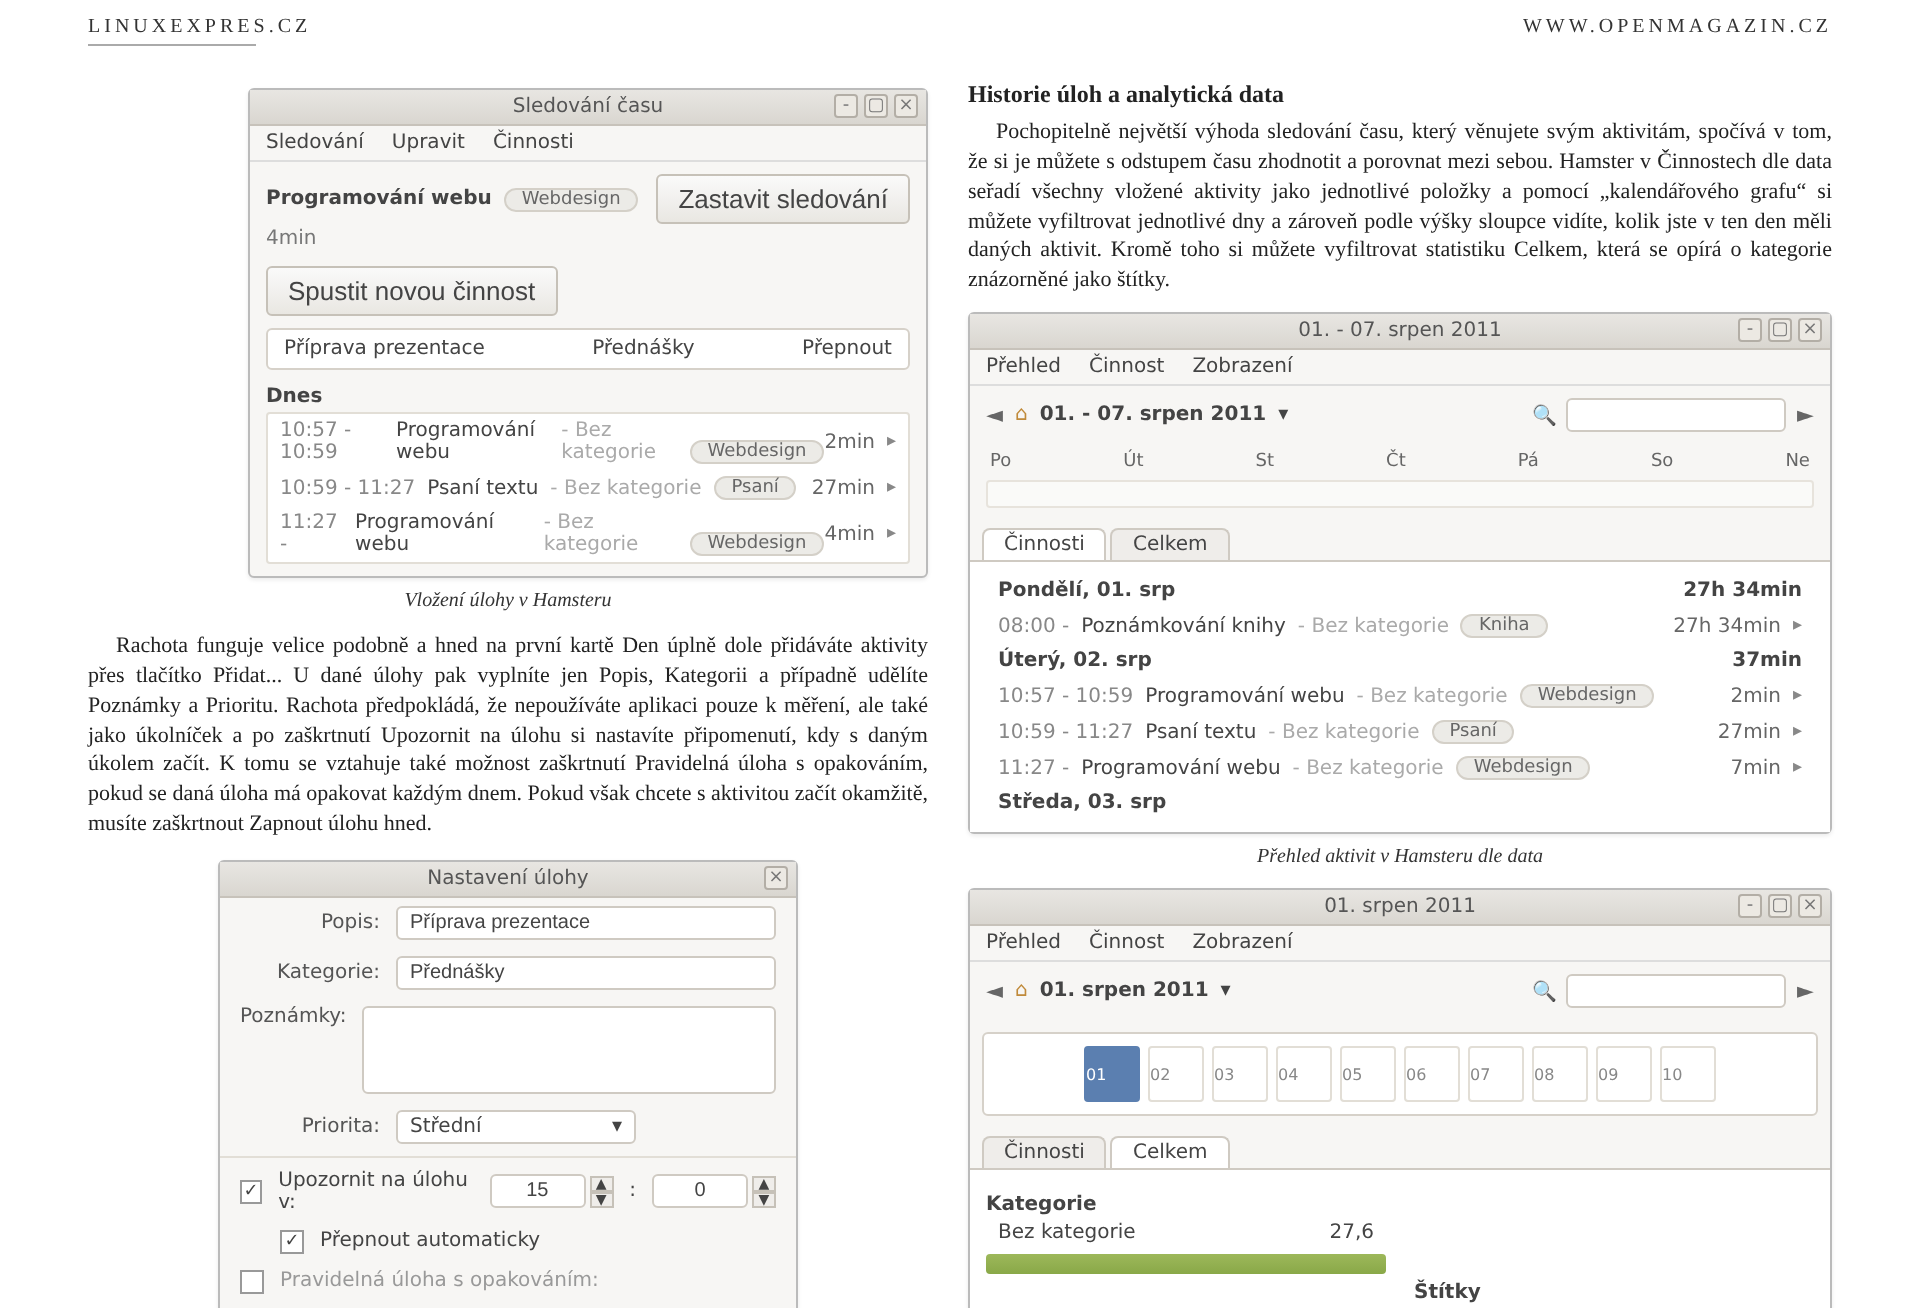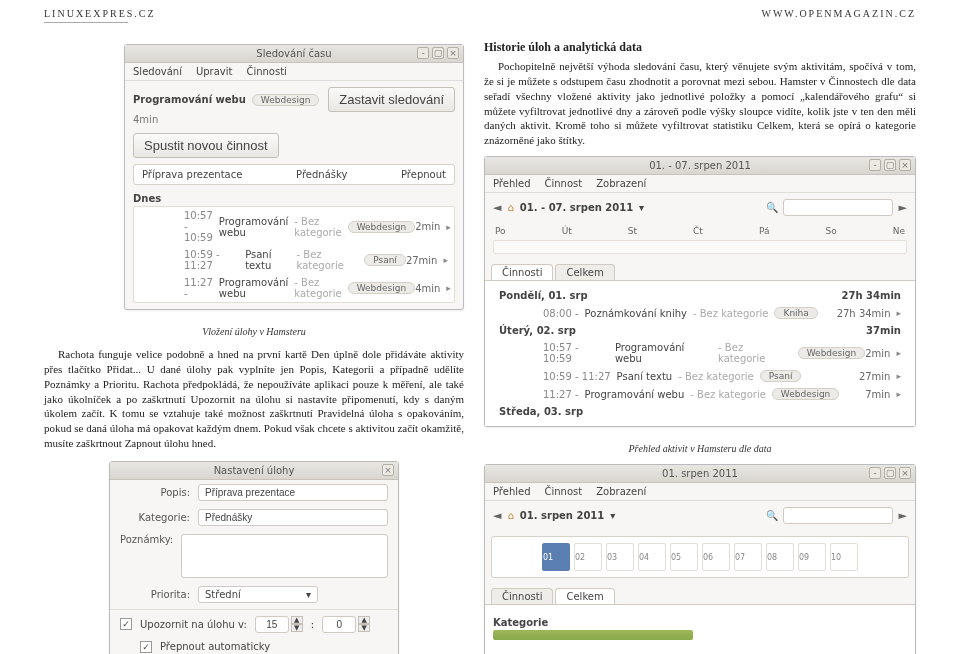--- a/index.html
+++ b/index.html
@@ -6,51 +6,51 @@
   body { font-family: "Liberation Serif", Georgia, serif; font-size: 11px; color: #222; background: #fff; width: 960px; position: relative; }
   .page { position: relative; width: 960px; min-height: 654px; padding: 12px 44px 18px 44px; }
   .header-l { position: absolute; top: 8px; left: 44px; font-size: 10px; letter-spacing: 2px; color: #333; }
   .header-l::after { content: ""; display: block; height: 1px; background: #aaa; position: absolute; left: 0; width: 84px; top: 14px;}
   .header-r { position: absolute; top: 8px; right: 44px; font-size: 10px; letter-spacing: 2px; color: #333; }
   .cols { display: flex; gap: 20px; margin-top: 28px; }
   .colL { width: 420px; }
   .colR { flex: 1; }
   .article-h { font-weight: bold; font-size: 12px; margin-bottom: 4px; }
   .article-p { font-size: 11px; line-height: 1.35; text-align: justify; }
-  .caption { font-style: italic; font-size: 10px; text-align: center; margin: 16px 0 10px; color: #333; }
+  .caption { font-style: italic; font-size: 10px; text-align: center; margin: 6px 0 10px; color: #333; }
   
   .win { border: 1px solid #bbb; background: #f7f6f4; border-radius: 3px; font-family: "DejaVu Sans", Arial, sans-serif; font-size: 10px; color: #444; margin: 4px 0; box-shadow: 0 1px 2px rgba(0,0,0,0.08); }
   .win-title { background: linear-gradient(#e8e6e2,#d9d6d0); height: 18px; line-height: 18px; text-align: center; border-bottom: 1px solid #c7c2ba; position: relative; font-size: 10px; color: #555;}
   .win-ctrls { position: absolute; right: 4px; top: 2px; display:flex; gap:3px;}
   .win-ctrls span { width:12px; height:12px; border:1px solid #b3aea6; background:#ece9e3; border-radius:2px; display:inline-block; font-size:9px; line-height:10px; text-align:center; color:#777;}
   .menubar { padding: 3px 8px; border-bottom: 1px solid #ddd; display:flex; gap:14px; color:#444;}
   .pad { padding: 6px 8px; }
   .row { display:flex; align-items:center; gap:6px; }
   .btn { background: linear-gradient(#fafafa,#e9e7e2); border:1px solid #c6c1b8; border-radius:3px; padding:4px 10px; font-size:13px; color:#444; cursor:pointer; }
   .input { background:#fff; border:1px solid #cfcac2; border-radius:3px; padding:2px 6px; font-size:10px; color:#444; }
   .bold { font-weight:bold; }
   .tag { background:#ecebe7; border:1px solid #d4d0c8; border-radius:8px; padding:0 8px; font-size:9px; color:#666; display:inline-block;}
   .entry-row { display:flex; justify-content:space-between; padding:3px 6px; font-size:10px;}
-  .entry-row .l { display:flex; gap:6px; align-items:center;margin-left:44px;}
+  .entry-row .l { display:flex; gap:6px; align-items:flex-end;}
   .entry-row .r { color:#666; display:flex; gap:6px; align-items:center;}
   .arrow-icon { color:#888; font-size:9px;}
   .sep { height:1px; background:#e2ded6; margin:2px 0;}
   .tabs { display:flex; gap:2px; padding:4px 6px 0 6px; border-bottom:1px solid #cfcac2;}
   .tab { background:#efedea; border:1px solid #cfcac2; border-bottom:none; border-radius:4px 4px 0 0; padding:2px 10px; font-size:10px;}
   .tab.active { background:#fff;}
   .mini-cal { display:flex; gap:4px; justify-content:center; padding:6px; background:#fff; border:1px solid #d6d1c9; margin:6px; border-radius:3px;}
   .mini-cal .day { width:28px; height:28px; display:flex; flex-direction:column; align-items:flex-start; justify-content:center; font-size:8px; border:1px solid #e2ded6; border-radius:2px; color:#888;}
   .mini-cal .day.sel { background:#5b7fb0; color:#fff; border-color:#5b7fb0;}
   .stats-bar { height:10px; background:linear-gradient(#9db85a,#89a848); border-radius:2px; margin-top:2px;}
   .field-row { display:flex; align-items:center; gap:8px; padding:4px 10px;}
   .field-row label { width:70px; text-align:right; color:#555;}
   .checkbox { width:12px; height:12px; border:1px solid #999; background:#fff; display:inline-flex; align-items:center; justify-content:center; font-size:9px; color:#444;}
   .checkbox.checked::before { content:"✓"; }
   .spin { display:inline-flex; align-items:center;}
-  .spin .input { width:34px; text-align:center;}
+  .spin .input { width:48px; text-align:center;}
   .spin .sp { display:flex; flex-direction:column; margin-left:2px;}
   .spin .sp span { width:12px; height:8px; border:1px solid #c6c1b8; background:#efedea; font-size:7px; line-height:6px; text-align:center; cursor:pointer;}
   .daysrow { display:flex; justify-content:space-between; padding:4px 10px; font-size:9px; color:#666;}
   .nav { display:flex; align-items:center; gap:6px; padding:6px 8px;}
   .nav .arrow { font-size:11px; color:#666; cursor:pointer;}
   .spacer { flex:1;}
   .search { display:flex; align-items:center; gap:4px;}
   textarea.input { width:100%; height:44px; resize:none; }
 </style>
 </head>
@@ -370,20 +370,24 @@
             </div>
           </div>
         <div class="tabs">
           <div class="tab">Činnosti</div>
           <div class="tab active">Celkem</div>
         </div>
         <div class="pad" style="background:#fff;">
           <div class="row" style="gap:14px; align-items:flex-start; margin-top:6px;">
             <div style="flex:1;">
               <div class="bold">Kategorie</div>
+              <div class="entry-row">
+                  <span>Bez kategorie</span>
+                  <span>27,6</span>
+                </div>
               <div class="stats-bar"></div>
 
             </div>
             <div style="flex:1;margin-top:44px;">
               <div class="bold">Štítky</div>
               <div class="entry-row">
                   <span>Kniha</span>
                   <span>27,3</span>
                 </div>
               <div class="stats-bar"></div>

